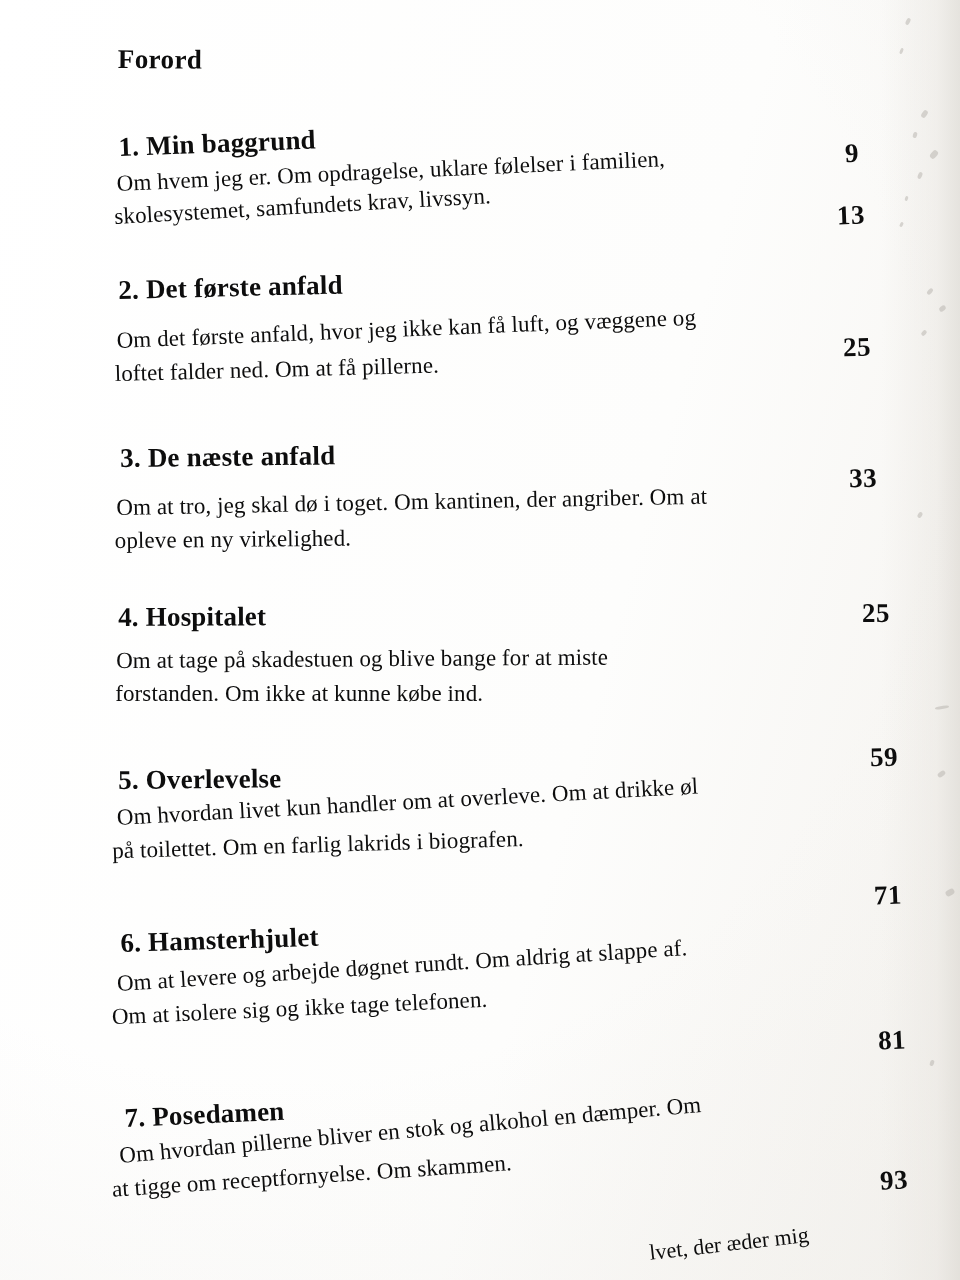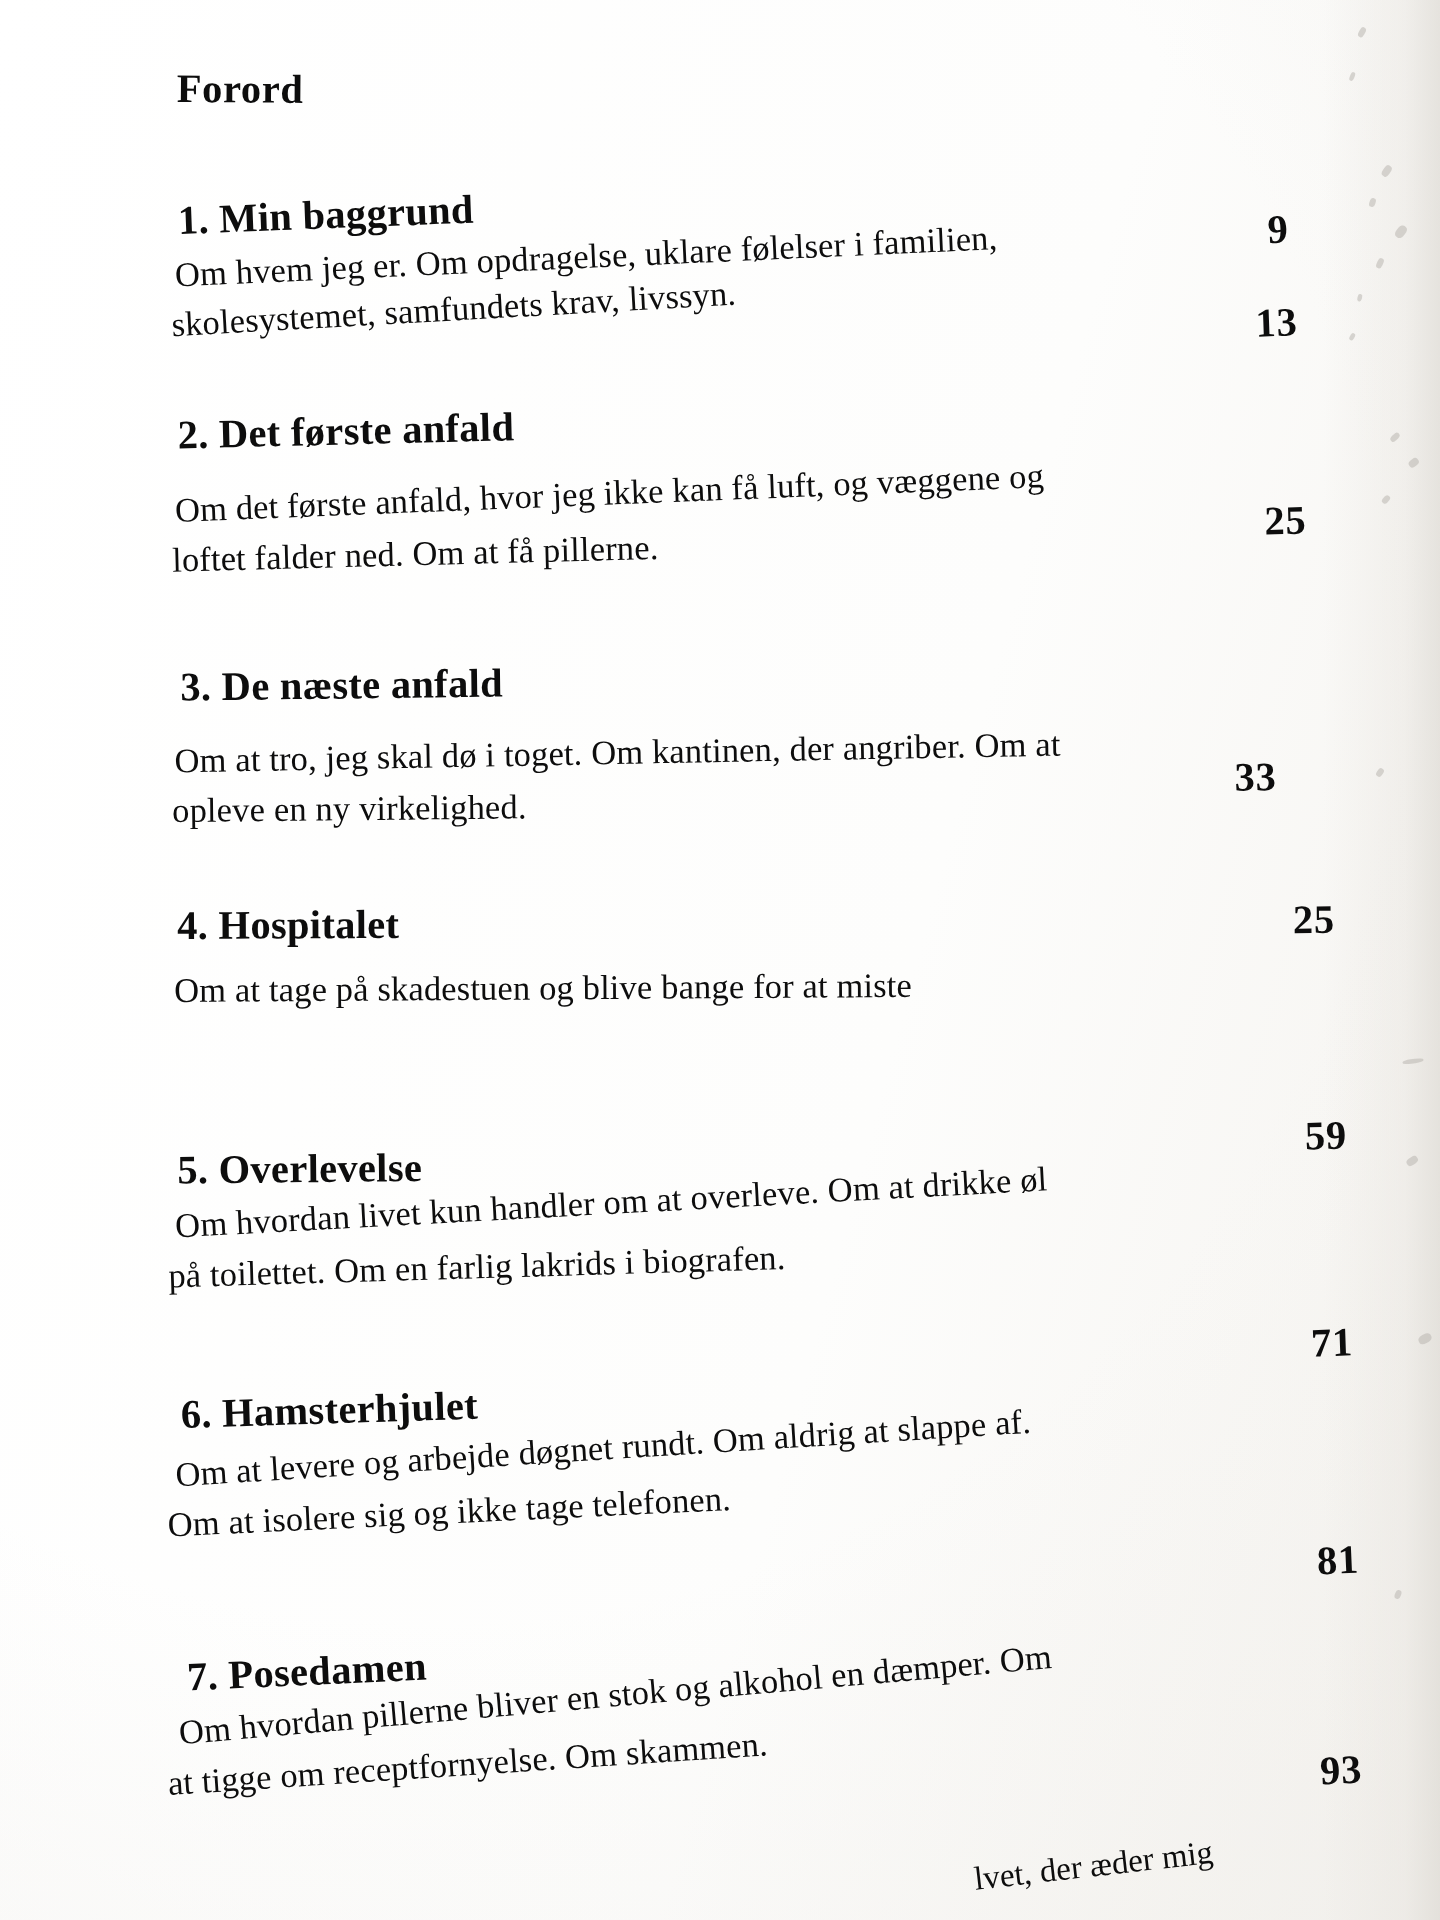--- a/index.html
+++ b/index.html
@@ -146,25 +146,26 @@
       <span class="desc-line">Om det første anfald, hvor jeg ikke kan få luft, og væggene og</span>
       <span class="desc-line" style="transform: rotate(0.8deg); margin-left:-3px;">loftet falder ned. Om at få pillerne.</span>
     </div>
     <div class="pagenum" style="left:843px; top:332px; transform: rotate(-1.5deg);">25</div>
 
     <div class="blk chap-title" style="left:120px; top:443px; transform: rotate(-0.7deg);">3. De næste anfald</div>
     <div class="blk chap-desc" style="left:116px; top:492px; transform: rotate(-1.1deg);">
       <span class="desc-line">Om at tro, jeg skal dø i toget. Om kantinen, der angriber. Om at</span>
       <span class="desc-line" style="transform: rotate(0.5deg); margin-left:-2px;">opleve en ny virkelighed.</span>
     </div>
-    <div class="pagenum" style="left:823px; top:463px; transform: rotate(-1deg); margin-top: 40px;">33</div>
+    <div class="pagenum" style="left:849px; top:463px; transform: rotate(-1deg);">33</div>
 
     <div class="blk chap-title" style="left:118px; top:602px; transform: rotate(-0.3deg);">4. Hospitalet</div>
     <div class="blk chap-desc" style="left:116px; top:645px; transform: rotate(-0.4deg);">
       <span class="desc-line">Om at tage på skadestuen og blive bange for at miste</span>
+      <span class="desc-line" style="transform: rotate(0.4deg); margin-left:-1px;">forstanden. Om ikke at kunne købe ind.</span>
     </div>
     <div class="pagenum" style="left:862px; top:598px; transform: rotate(-0.5deg);">25</div>
 
     <div class="blk chap-title" style="left:118px; top:765px; transform: rotate(-0.6deg);">5. Overlevelse</div>
     <div class="blk chap-desc" style="left:116px; top:802px; transform: rotate(-3.1deg);">
       <span class="desc-line">Om hvordan livet kun handler om at overleve. Om at drikke øl</span>
       <span class="desc-line" style="transform: rotate(1.4deg); margin-left:-6px;">på toilettet. Om en farlig lakrids i biografen.</span>
     </div>
     <div class="pagenum" style="left:870px; top:742px; transform: rotate(-1.5deg);">59</div>
 

